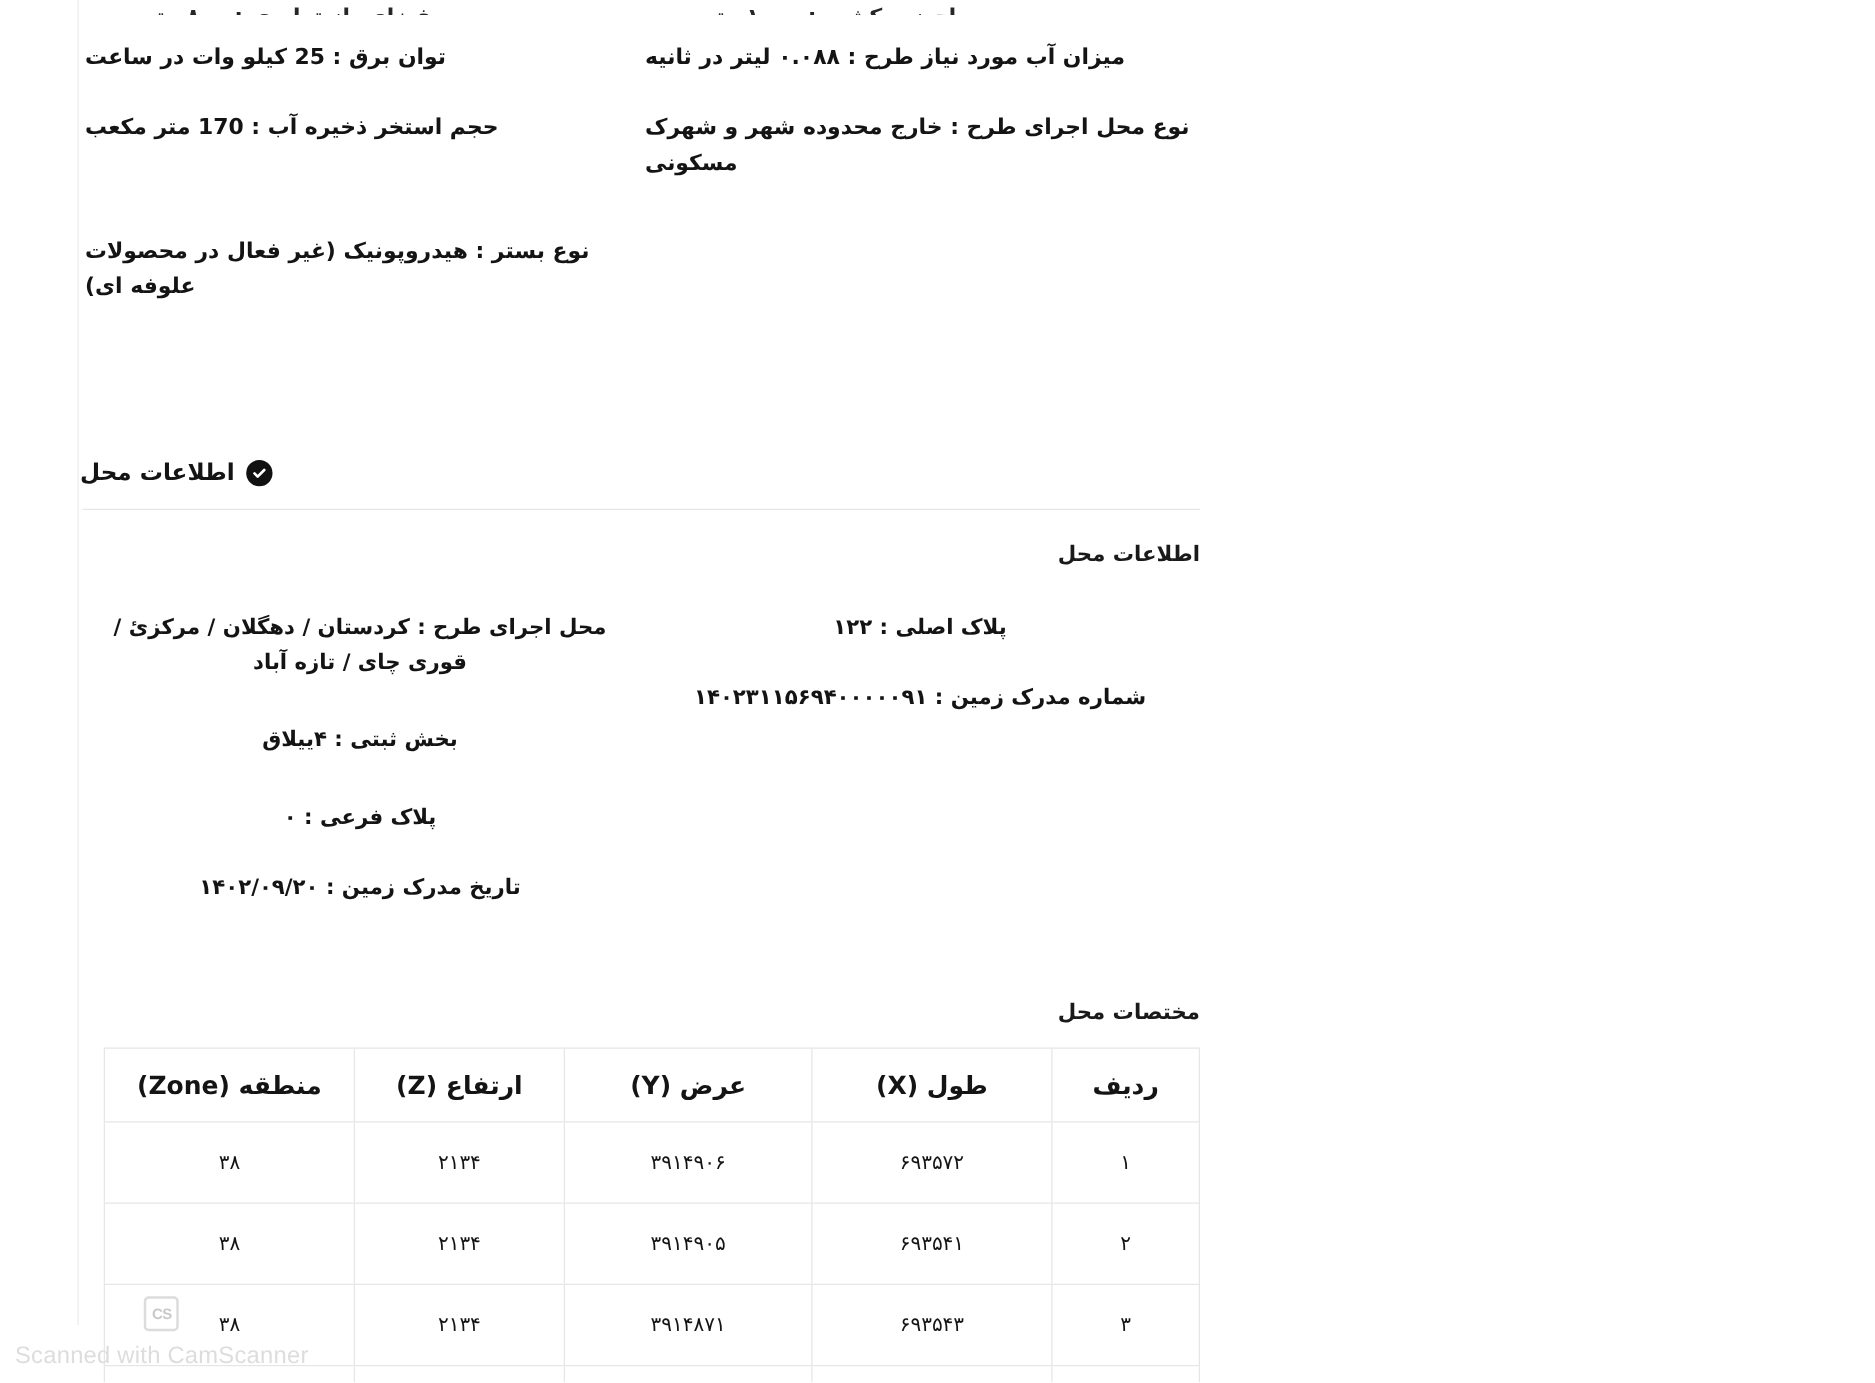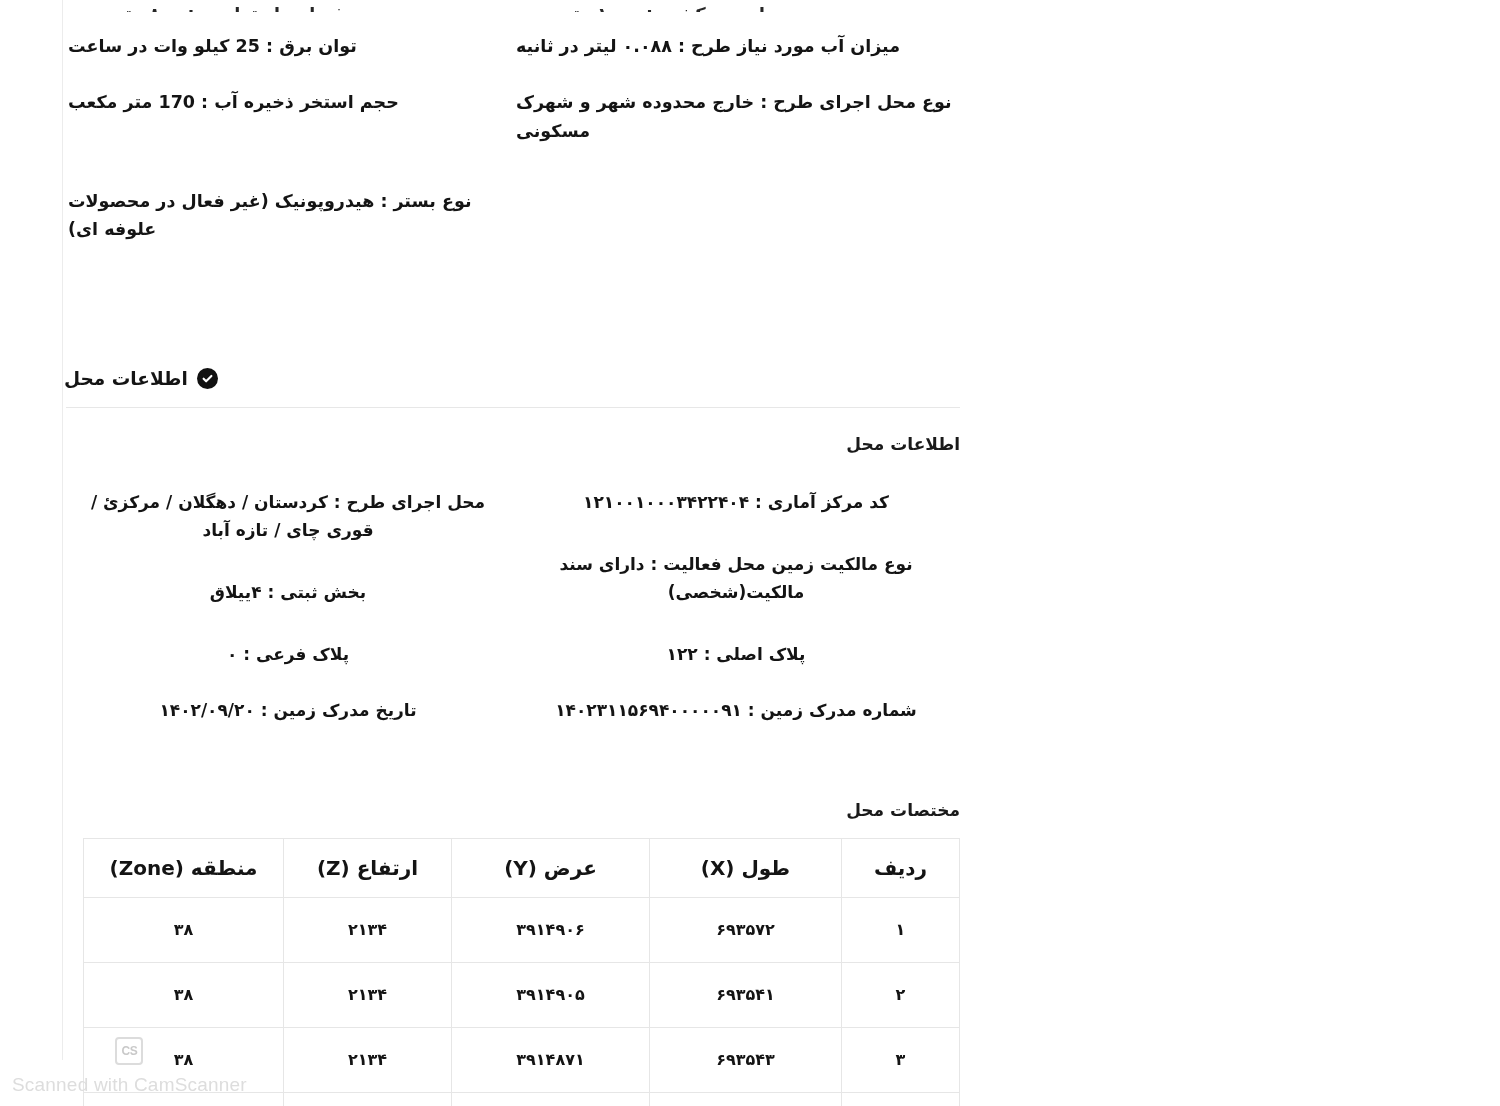--- a/index.html
+++ b/index.html
@@ -183,21 +183,21 @@
     margin: 0 0 0 auto;
     table-layout: fixed;
     direction: rtl;
   }
   table.coords th,
   table.coords td {
     border: 1px solid #e6e6e6;
     text-align: center;
     vertical-align: middle;
     font-size: 16px;
-    font-weight: 700;
+    font-weight: 400;
     color: #141414;
     background: #ffffff;
   }
   table.coords th {
     height: 56px;
     font-weight: 700;
     font-size: 20px;
   }
   table.coords td {
     height: 62px;
@@ -298,22 +298,20 @@
       </div>
     </div>
     <div class="section-divider"></div>
 
     <div class="info-section">
       <div class="subsection-title">اطلاعات محل</div>
 
       <div class="info-grid">
 
         <div class="info-col">
-          <p class="info-line spacer-lg">کد مرکز آماری : ۱۲۱۰۰۱۰۰۰۳۴۲۲۴۰۴</p>
-          <p class="info-line spacer-lg">نوع مالکیت زمین محل فعالیت : دارای سند مالکیت(شخصی)</p>
           <p class="info-line">پلاک اصلی : ۱۲۲</p>
           <p class="info-line">شماره مدرک زمین : ۱۴۰۲۳۱۱۵۶۹۴۰۰۰۰۰۹۱</p>
         </div>
 
         <div class="info-col">
           <p class="info-line spacer-lg">محل اجرای طرح : کردستان / دهگلان / مرکزئ / قوری چای / تازه آباد</p>
           <p class="info-line spacer-lg">بخش ثبتی : ۴ییلاق</p>
           <p class="info-line">پلاک فرعی : ۰</p>
           <p class="info-line">تاریخ مدرک زمین : ۱۴۰۲/۰۹/۲۰</p>
         </div>

